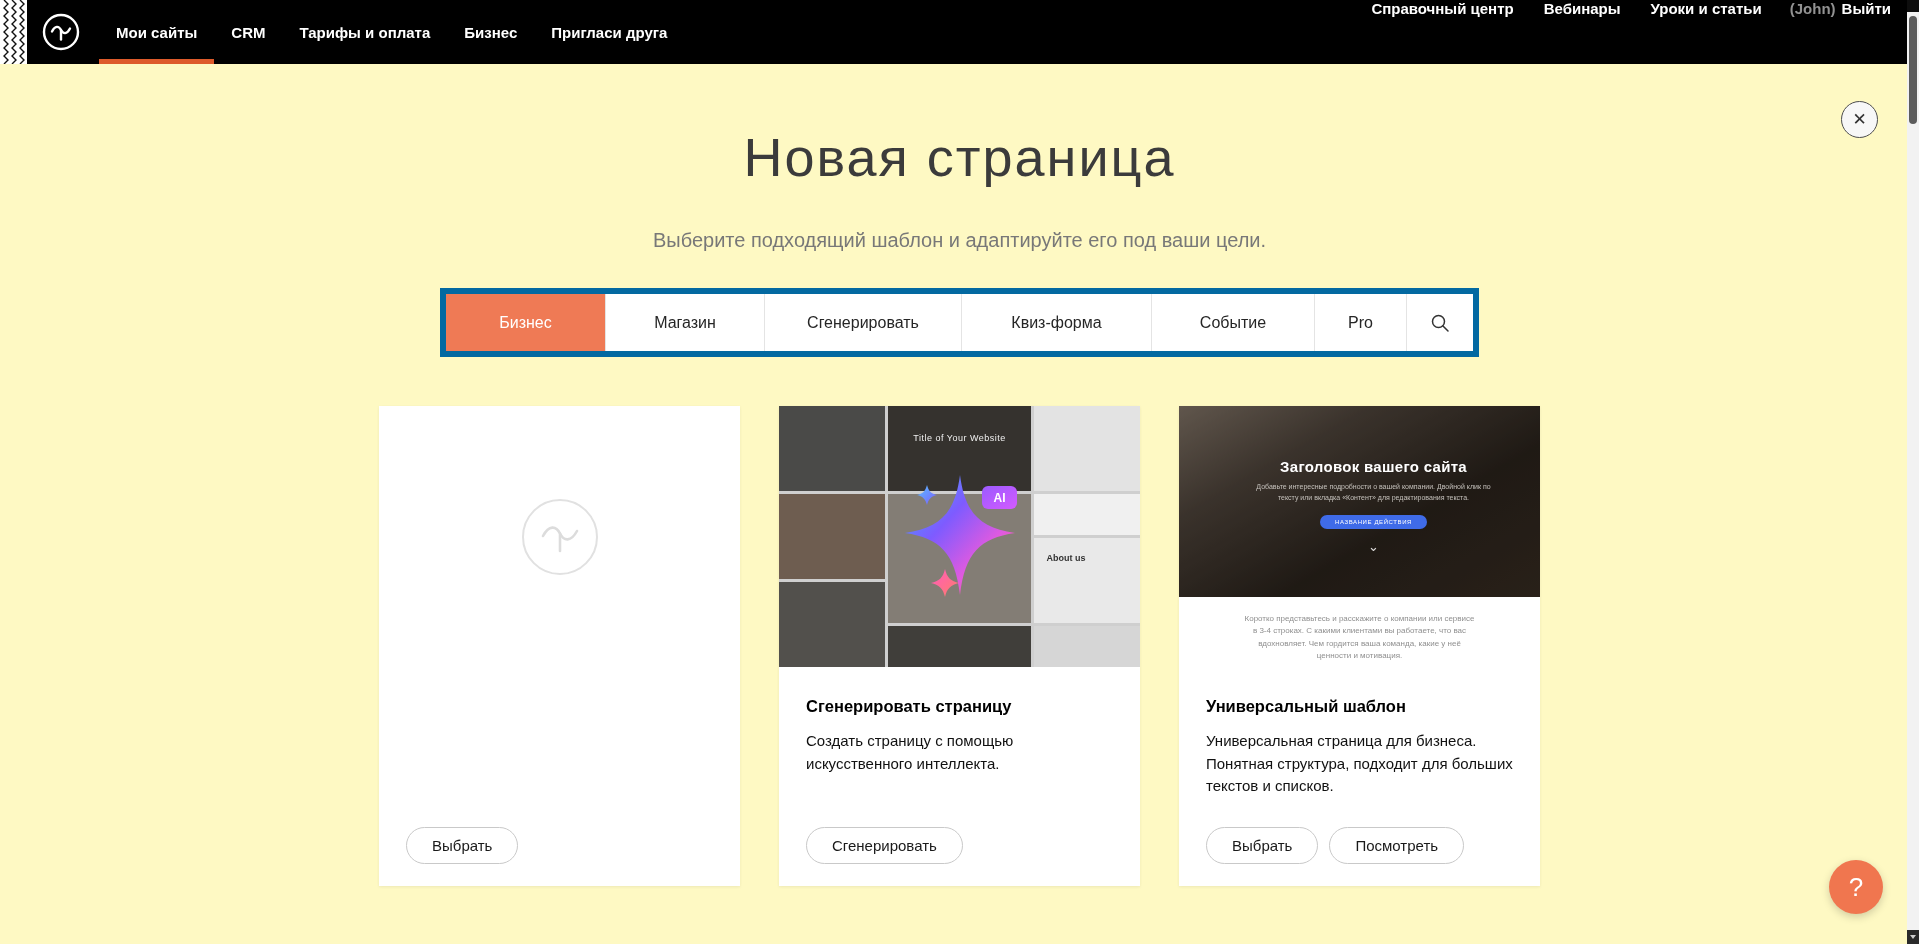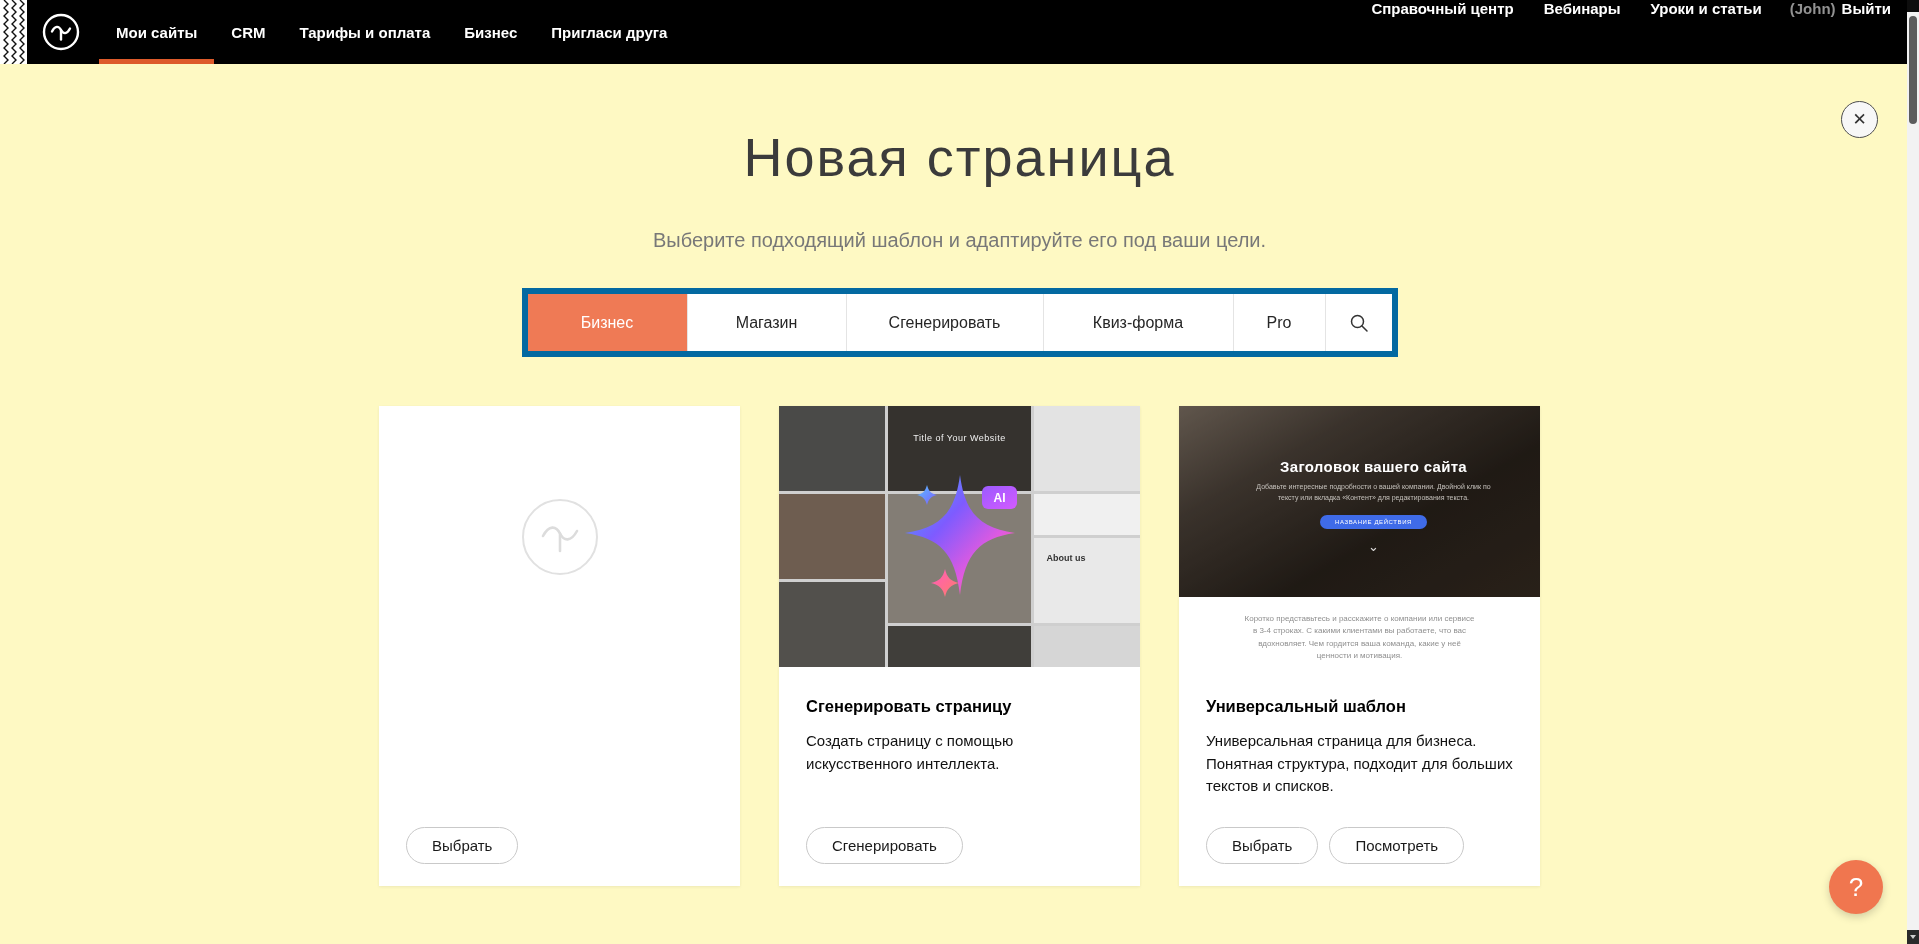--- a/index.html
+++ b/index.html
@@ -156,20 +156,21 @@
   <main class="content">
     <h1 class="page-title">Новая страница</h1>
     <div class="page-subtitle">Выберите подходящий шаблон и адаптируйте его под ваши цели.</div>
 
     
     <div class="tabs">
       <div class="tab active" style="width:159px">Бизнес</div>
       <div class="tab" style="width:159px">Магазин</div>
       <div class="tab" style="width:197px">Сгенерировать</div>
       <div class="tab" style="width:190px">Квиз-форма</div>
+      <div class="tab" style="width:163px">Событие</div>
       <div class="tab" style="width:92px">Pro</div>
       <div class="tab tab-search" style="width:67px">
         <svg width="20" height="20" viewBox="0 0 20 20">
           <circle cx="8.5" cy="8.5" r="6" fill="none" stroke="#333" stroke-width="1.5"></circle>
           <line x1="13" y1="13" x2="18" y2="18" stroke="#333" stroke-width="1.5" stroke-linecap="round"></line>
         </svg>
       </div>
     </div>
 
     

